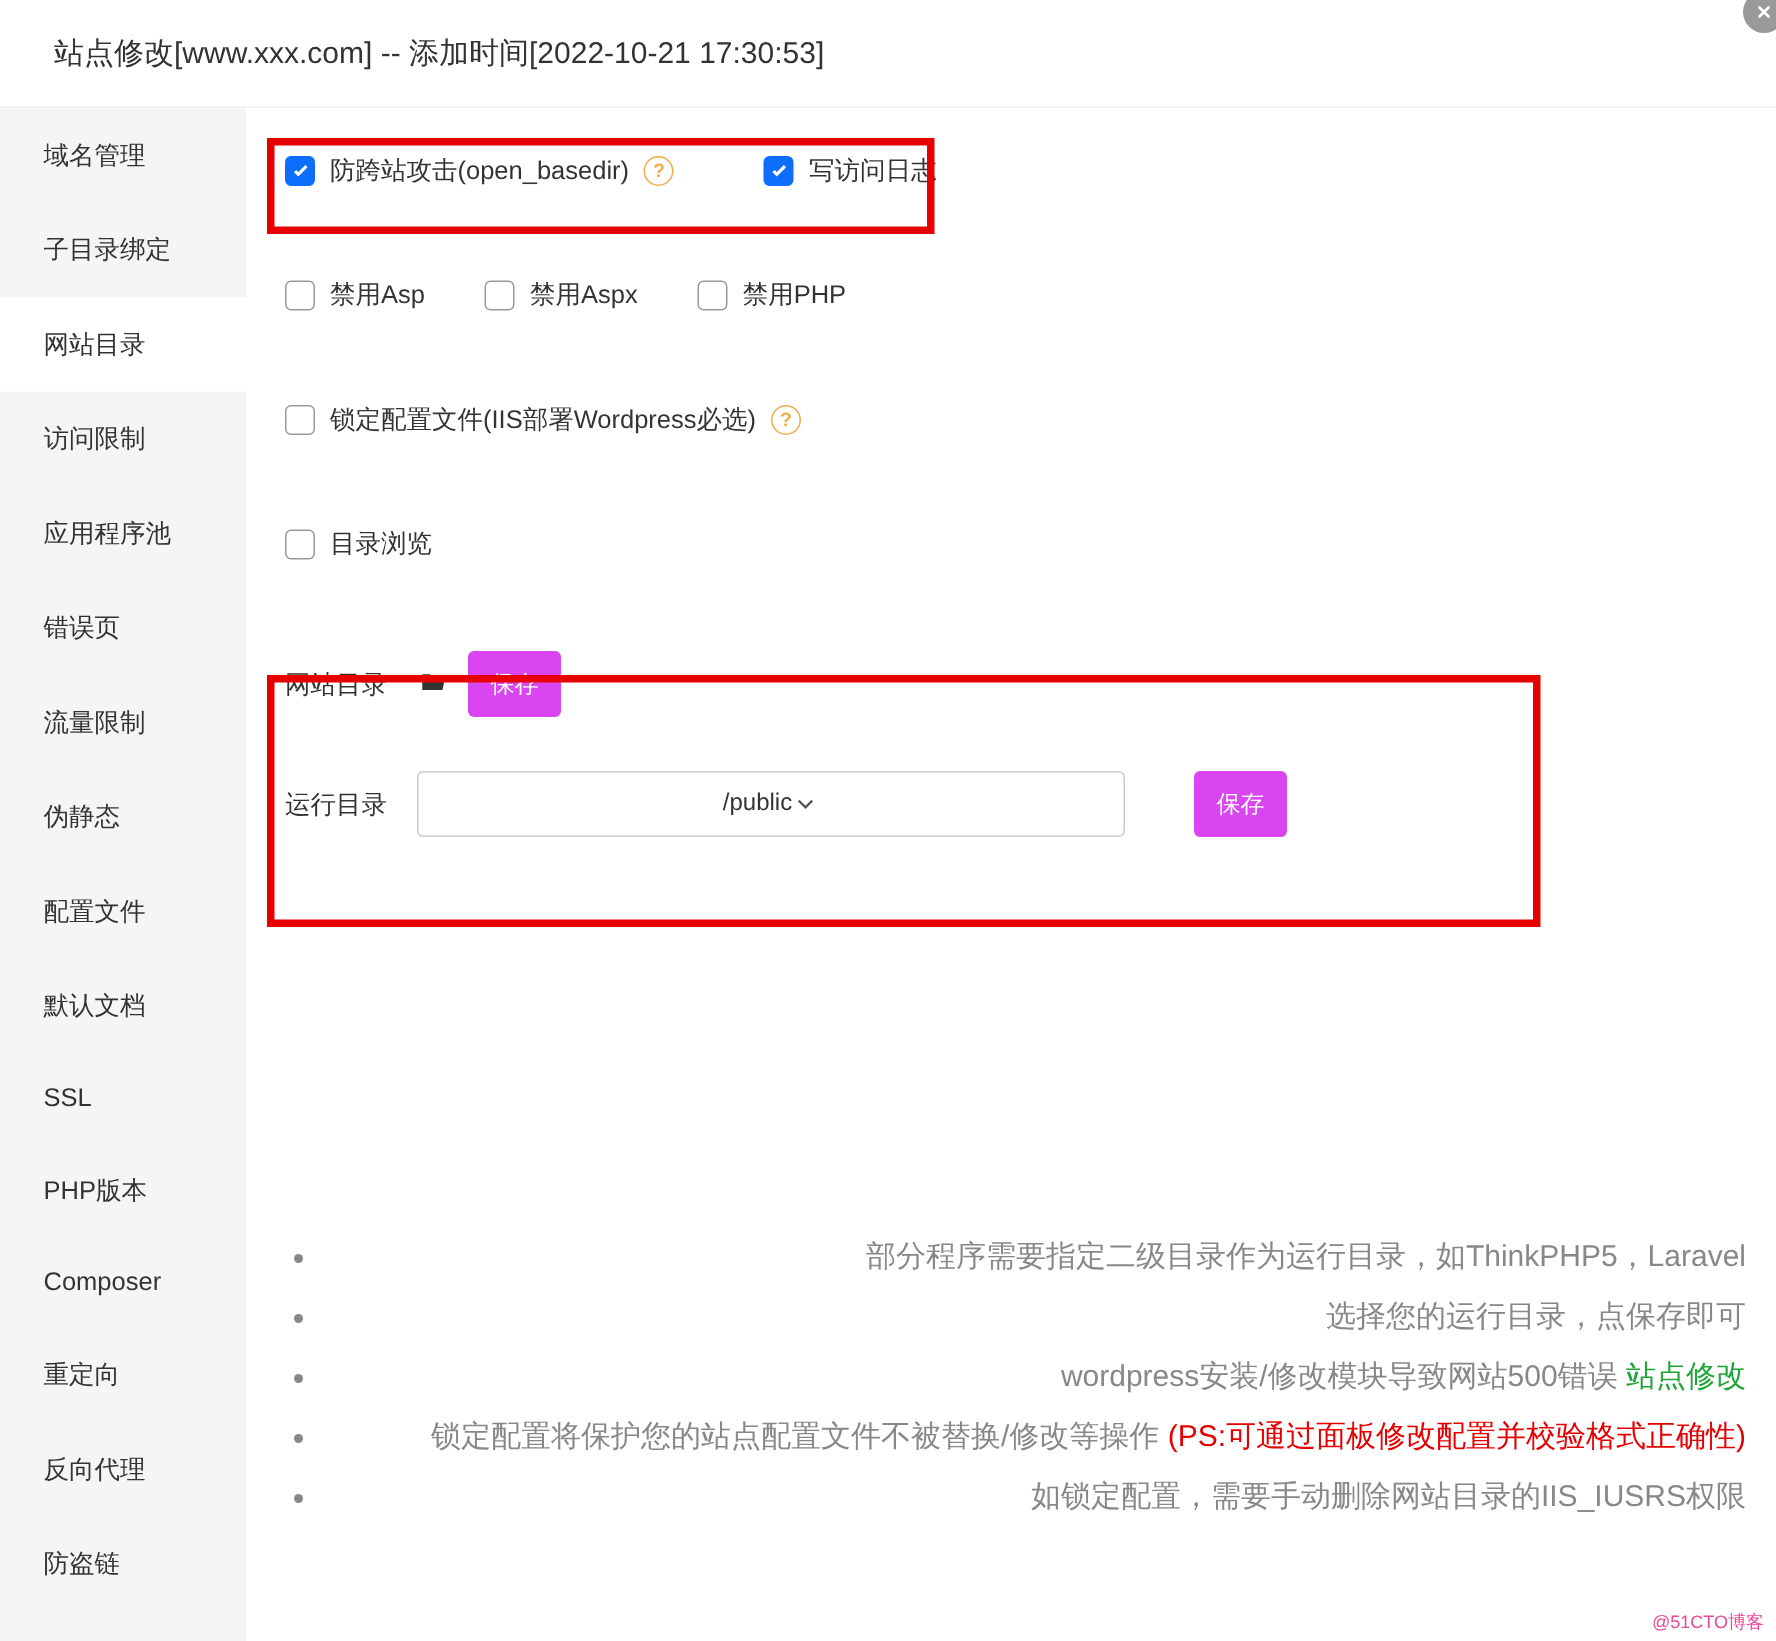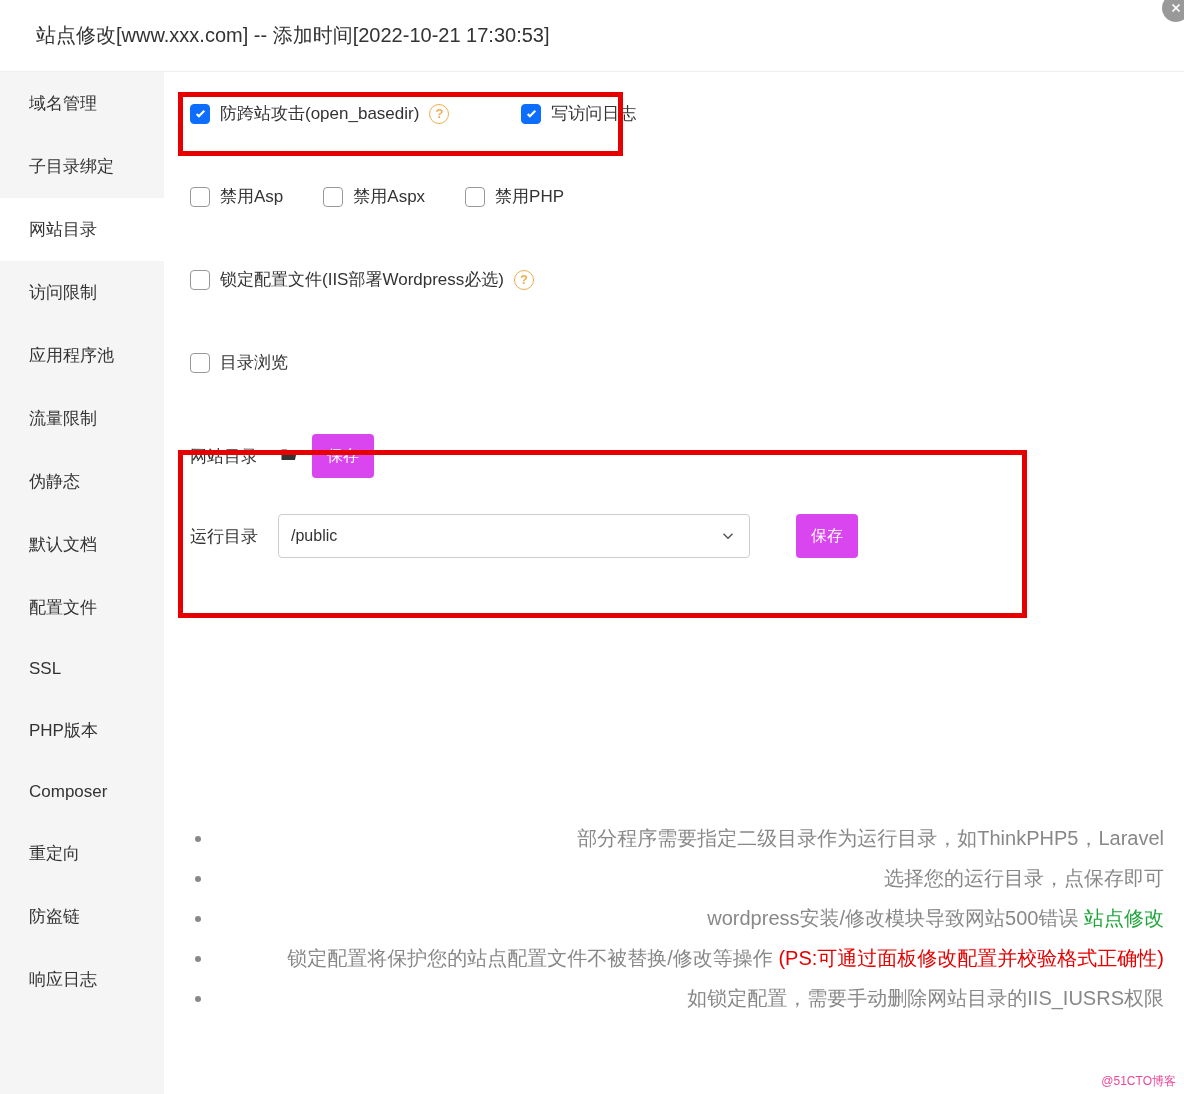--- a/index.html
+++ b/index.html
@@ -127,21 +127,21 @@
 .dir-select {
   width: 472px;
   height: 44px;
   border: 1px solid #ccc;
   border-radius: 4px;
   padding: 0 12px;
   font-size: 16px;
   color: #333;
   display: flex;
   align-items: center;
-  justify-content: space-between;
+  justify-content: center;
   cursor: pointer;
 }
 .folder-icon {
   width: 22px;
   height: 18px;
   color: #333;
 }
 .save-btn {
   background: #d946ef;
   color: #fff;
@@ -194,48 +194,50 @@
   <span>站点修改[www.xxx.com] -- 添加时间[2022-10-21 17:30:53]</span>
 </div>
 
 <div class="container">
   <div class="sidebar" id="sidebar">
       <div class="sidebar-item">域名管理</div>
       <div class="sidebar-item">子目录绑定</div>
       <div class="sidebar-item active">网站目录</div>
       <div class="sidebar-item">访问限制</div>
       <div class="sidebar-item">应用程序池</div>
+      <div class="sidebar-item">错误页</div>
       <div class="sidebar-item">流量限制</div>
       <div class="sidebar-item">伪静态</div>
+      <div class="sidebar-item">配置文件</div>
       <div class="sidebar-item">默认文档</div>
-      <div class="sidebar-item">配置文件</div>
       <div class="sidebar-item">SSL</div>
       <div class="sidebar-item">PHP版本</div>
       <div class="sidebar-item">Composer</div>
       <div class="sidebar-item">重定向</div>
+      <div class="sidebar-item">反向代理</div>
       <div class="sidebar-item">防盗链</div>
       <div class="sidebar-item">响应日志</div>
     </div>
 
   <div class="main">
     <div class="highlight-box-1 hb-top"></div>
     <div class="highlight-box-1 hb-bottom"></div>
 
     <div class="section">
       <div class="checkbox-row">
         <label class="chk-group" style="margin-left:6px;">
           <span class="chk checked">
             <svg viewBox="0 0 24 24" fill="none" stroke="currentColor" stroke-width="4">
                 <path d="M5 13l4 4L19 7"></path>
               </svg>
           </span>
           <span>防跨站攻击(open_basedir)</span>
           <span class="help-icon">?</span>
         </label>
-        <label class="chk-group" style="margin-left:32px;">
+        <label class="chk-group" style="margin-left:20px;">
           <span class="chk checked">
             <svg viewBox="0 0 24 24" fill="none" stroke="currentColor" stroke-width="4">
                 <path d="M5 13l4 4L19 7"></path>
               </svg>
           </span>
           <span>写访问日志</span>
         </label>
       </div>
     </div>
 

